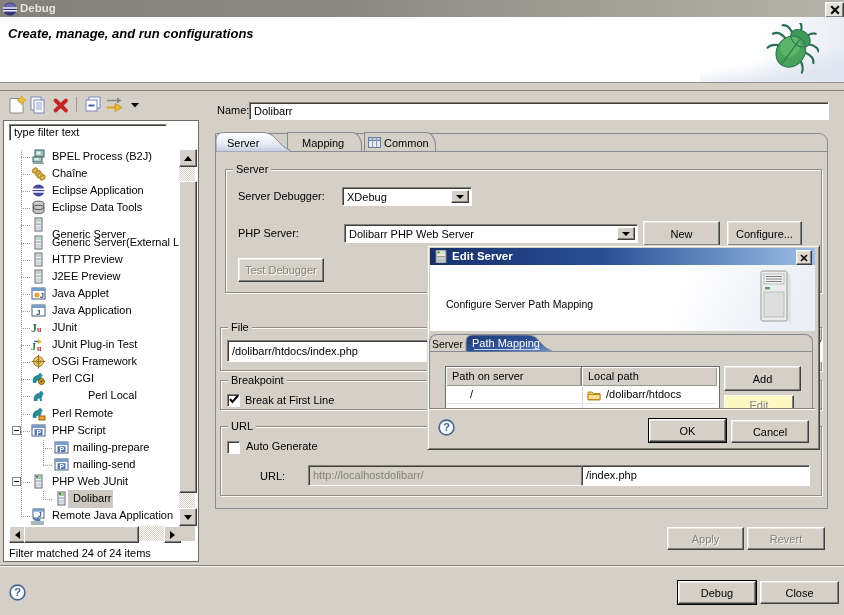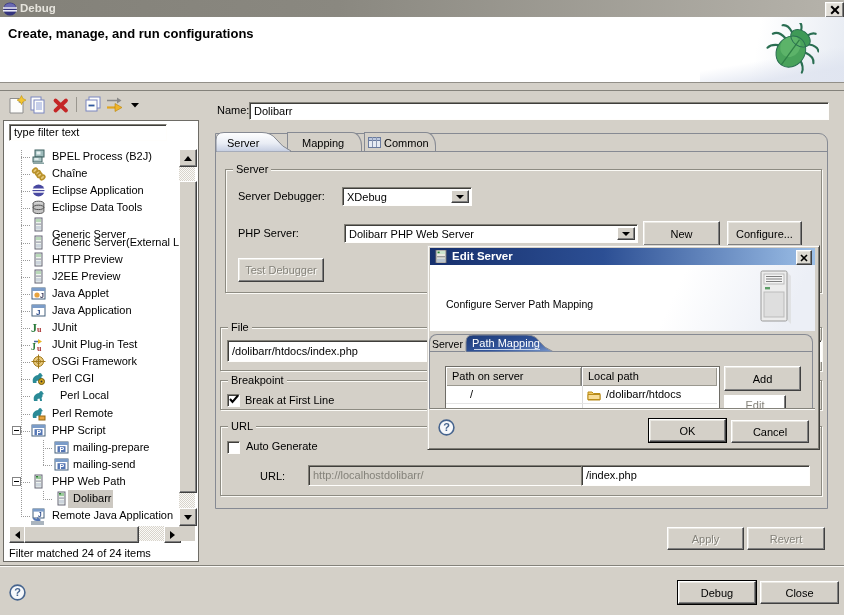--- a/index.html
+++ b/index.html
@@ -45,21 +45,21 @@
   <svg width="10" height="10" viewBox="0 0 10 10">
         <g stroke="#000" stroke-width="2">
           <line x1="1.2" y1="1.2" x2="8.8" y2="8.8"></line>
           <line x1="8.8" y1="1.2" x2="1.2" y2="8.8"></line>
         </g>
       </svg>
 </div>
 
 <div class="abs" style="left:0;top:17px;width:844px;height:65px;background:linear-gradient(100deg,#ffffff 0%,#ffffff 89%,#e9edf4 99%);"></div>
 <div class="abs" style="left:700px;top:47px;width:144px;height:35px;background:linear-gradient(170deg,rgba(223,228,240,0) 40%,rgba(223,228,240,.85) 75%);"></div>
-<div class="abs" style="left:8px;top:26px;font-size:13px;font-weight:bold;">Create, manage, and run configurations</div>
+<div class="abs" style="left:8px;top:26px;font-size:13px;font-weight:bold;font-style:italic;">Create, manage, and run configurations</div>
 
 <svg class="abs" style="left:765px;top:23px" width="54" height="54" viewBox="0 0 56 56">
   <g transform="rotate(36 28 28)">
     <g stroke="#2a6e52" stroke-width="2.2" fill="none" stroke-linecap="round">
       <path d="M17 13 Q9 9 5 13"></path>
           <path d="M15 22 Q5 20 2 26"></path>
           <path d="M16 31 Q7 35 6 41"></path>
       <path d="M39 13 Q47 9 51 13"></path>
           <path d="M41 22 Q51 20 54 26"></path>
           <path d="M40 31 Q49 35 50 41"></path>
@@ -229,21 +229,21 @@
       <div class="abs" style="left:31px;top:371px;"><svg width="15" height="15" viewBox="0 0 15 15">
           <path d="M2 12 q-1-4 1-6 q2-2 4-2 q1-2 2-2 q1.5 0 2 2 l1 1 l-1.5.5 q.5 2-1 3.5 q.5 1.5.5 3 l-2 0 q0-1.5-.5-2.5 l-2 .5 l0 2 z" fill="#2a8a96"></path>
           <circle cx="10.5" cy="10.5" r="3" fill="#d8a820" stroke="#705808"></circle>
           <circle cx="10.5" cy="10.5" r="1" fill="#333"></circle>
         </svg></div>
       <div class="treerow" style="left:52px;top:372px;">Perl CGI</div>
       <div class="abs" style="left:21px;top:396px;width:10px;height:1px;background-image:repeating-linear-gradient(90deg,#9a9a9a 0 1px,transparent 1px 2px);"></div>
       <div class="abs" style="left:31px;top:388px;"><svg width="15" height="15" viewBox="0 0 15 15">
           <path d="M3 13 q-1-4 1-6 q2-2 4-2 q1-2 2-2 q1.5 0 2 2 l1 1 l-1.5.5 q.5 2-1 3.5 q.5 1.5.5 3 l-2 0 q0-1.5-.5-2.5 l-2 .5 l0 2 z" fill="#2a8a96"></path>
         </svg></div>
-      <div class="treerow" style="left:40px;top:389px;padding-left:20px;">Perl Local</div>
+      <div class="treerow" style="left:68px;top:389px;padding-left:20px;">Perl Local</div>
       <div class="abs" style="left:21px;top:414px;width:10px;height:1px;background-image:repeating-linear-gradient(90deg,#9a9a9a 0 1px,transparent 1px 2px);"></div>
       <div class="abs" style="left:31px;top:406px;"><svg width="15" height="15" viewBox="0 0 15 15">
           <path d="M2 12 q-1-4 1-6 q2-2 4-2 q1-2 2-2 q1.5 0 2 2 l1 1 l-1.5.5 q.5 2-1 3.5 q.5 1.5.5 3 l-2 0 q0-1.5-.5-2.5 l-2 .5 l0 2 z" fill="#2a8a96"></path>
           <rect x="8" y="10" width="6" height="4" fill="#e8a33d" stroke="#936613"></rect>
         </svg></div>
       <div class="treerow" style="left:52px;top:407px;">Perl Remote</div>
       <div class="abs" style="left:21px;top:431px;width:10px;height:1px;background-image:repeating-linear-gradient(90deg,#9a9a9a 0 1px,transparent 1px 2px);"></div>
       <div class="abs" style="left:31px;top:423px;"><svg width="15" height="15" viewBox="0 0 15 15">
           <rect x="1" y="2" width="13" height="11" fill="#fff" stroke="#44607c"></rect>
           <rect x="1" y="2" width="13" height="3" fill="#7b9cc8"></rect>
@@ -270,21 +270,21 @@
         </svg></div>
       <div class="treerow" style="left:73px;top:458px;">mailing-send</div>
       <div class="abs" style="left:21px;top:482px;width:10px;height:1px;background-image:repeating-linear-gradient(90deg,#9a9a9a 0 1px,transparent 1px 2px);"></div>
       <div class="abs" style="left:31px;top:474px;"><svg width="15" height="15" viewBox="0 0 15 15">
           <rect x="4" y="1" width="7" height="13" fill="#eef4ee" stroke="#667"></rect>
           <rect x="5" y="2" width="5" height="3" fill="#9ccc9c"></rect>
           <rect x="5" y="2" width="2" height="1.4" fill="#2e7d32"></rect>
           <rect x="5" y="6.5" width="5" height="1.2" fill="#99a"></rect>
           <rect x="5" y="9" width="5" height="3.5" fill="#ccd4dd"></rect>
         </svg></div>
-      <div class="treerow" style="left:52px;top:475px;">PHP Web Path</div>
+      <div class="treerow" style="left:52px;top:475px;">PHP Web JUnit</div>
       <div class="abs" style="left:12px;top:477px;width:9px;height:9px;background:#fff;border:1px solid #848484;box-sizing:border-box;"></div>
       <div class="abs" style="left:14px;top:481px;width:5px;height:1px;background:#000;"></div>
       <div class="abs" style="left:43px;top:499px;width:10px;height:1px;background-image:repeating-linear-gradient(90deg,#9a9a9a 0 1px,transparent 1px 2px);"></div>
       <div class="abs" style="left:68px;top:490px;width:45px;height:18px;background:#ccc8c1;"></div>
       <div class="abs" style="left:54px;top:491px;"><svg width="15" height="15" viewBox="0 0 15 15">
           <rect x="4" y="1" width="7" height="13" fill="#eef4ee" stroke="#667"></rect>
           <rect x="5" y="2" width="5" height="3" fill="#9ccc9c"></rect>
           <rect x="5" y="2" width="2" height="1.4" fill="#2e7d32"></rect>
           <rect x="5" y="6.5" width="5" height="1.2" fill="#99a"></rect>
           <rect x="5" y="9" width="5" height="3.5" fill="#ccd4dd"></rect>
@@ -479,21 +479,21 @@
     <div class="abs" style="left:41px;top:141px;">/</div>
     <svg class="abs" style="left:158px;top:142px" width="14" height="12" viewBox="0 0 14 12">
       <path d="M1 3 l4 0 l1.5 1.5 l6.5 0 l0 6.5 l-12 0 z" fill="#f3c85e" stroke="#b98c1a"></path>
       <path d="M1 5.5 l12 0 l0 5 l-12 0 z" fill="#f8dc96" stroke="#b98c1a"></path>
     </svg>
     <div class="abs" style="left:177px;top:141px;">/dolibarr/htdocs</div>
     <div class="vline" style="left:153px;top:139px;height:22px;background:#dcdcdc;"></div>
     <div class="hline" style="left:17px;top:156px;width:271px;background:#e4e4e4;"></div>
 
     <div class="btn" style="left:295px;top:119px;width:75px;height:23px;">Add</div>
-    <div class="abs" style="left:295px;top:148px;width:62px;height:13px;background:#ffffff;border:1px solid;border-bottom:none;border-color:#ffffff #404040 transparent #ffffff;box-shadow:inset -1px 0 0 #808080;box-sizing:border-box;">
+    <div class="abs" style="left:295px;top:148px;width:70px;height:13px;background:#fef9c3;border:1px solid;border-bottom:none;border-color:#ffffff #404040 transparent #ffffff;box-shadow:inset -1px 0 0 #808080;box-sizing:border-box;">
           <div style="text-align:center;margin-top:3px;color:#84827a;text-shadow:1px 1px 0 #fcfbf8;">Edit</div>
         </div>
 
     <div class="hline" style="left:1px;top:161px;width:385px;background:#84827b;"></div>
     <div class="hline" style="left:1px;top:162px;width:385px;background:#fbfaf7;"></div>
     <div class="abs" style="left:1px;top:163px;width:385px;height:35px;background:#d4d0c8;"></div>
     <svg class="abs" style="left:9px;top:172px;" width="17" height="17" viewBox="0 0 17 17">
       <circle cx="8.5" cy="8.5" r="7.4" fill="#f6f8fb" stroke="#46648e" stroke-width="1.6"></circle>
       <text x="8.5" y="12.4" font-size="11" font-weight="bold" fill="#46648e" text-anchor="middle" font-family="Liberation Sans">?</text>
     </svg>

